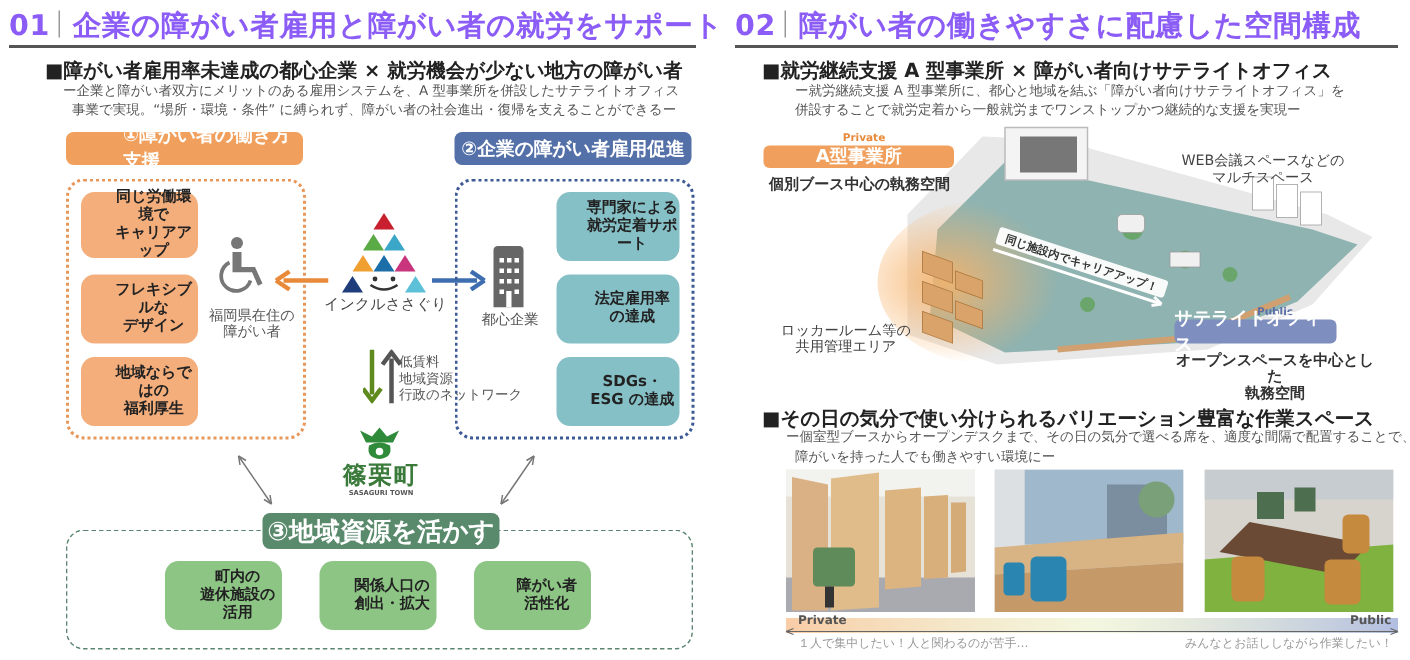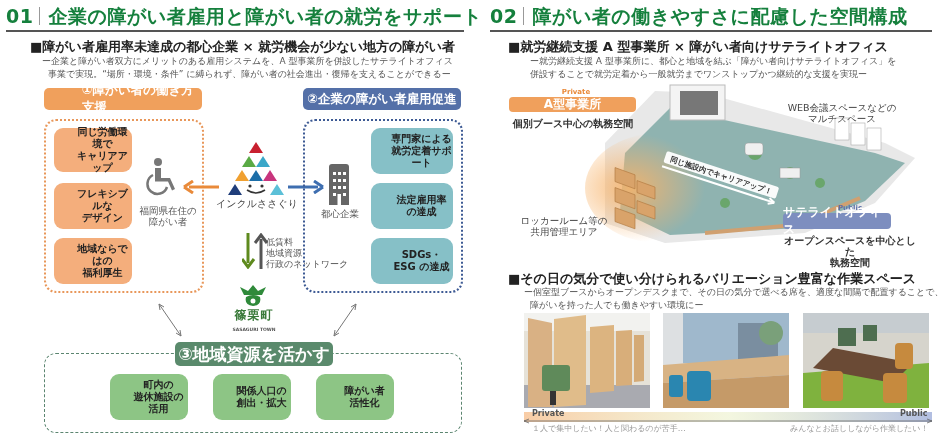--- a/index.html
+++ b/index.html
@@ -2,21 +2,21 @@
 <html><head>
 <meta charset="utf-8">
 <style>
   * { box-sizing: border-box; margin: 0; padding: 0; }
   html, body { width: 940px; height: 440px; background: #ffffff; overflow: hidden; }
   body { position: relative; font-family: "DejaVu Sans", "Liberation Sans", sans-serif; color: #333; }
 
   .abs { position: absolute; }
 
   
-  .sec-title { position: absolute; top: 4px; font-size: 19px; font-weight: bold; color: #15803d; white-space: nowrap; letter-spacing: 0.5px; }
+  .sec-title { position: absolute; top: 4px; font-size: 19px; font-weight: bold; color: #8b5cf6; white-space: nowrap; letter-spacing: 0.5px; }
   .sec-title .num { margin-right: 6px; }
   .sec-title .bar { display: inline-block; width: 1px; height: 18px; background: #999; vertical-align: -2px; margin-right: 8px; }
   .sec-rule { position: absolute; top: 30px; height: 2px; background: #555; }
 
   .sub-head { position: absolute; font-size: 13px; font-weight: bold; color: #222; white-space: nowrap; }
   .desc { position: absolute; font-size: 9px; color: #555; line-height: 13px; white-space: nowrap; }
 
   
   .pill { position: absolute; color: #fff; font-weight: bold; font-size: 12.5px; border-radius: 5px; display: flex; align-items: center; justify-content: center; }
   .pill.orange { background: #f0a05c; padding-left: 38px; }
@@ -136,21 +136,21 @@
 </svg>
 <div class="label-sm" style="left:266px; top:237px; text-align:left; font-size:9px;">低賃料
 地域資源
 行政のネットワーク</div>
 
 <svg class="abs" style="left:238px; top:283px;" width="30" height="24" viewBox="0 0 30 24">
   <path d="M2 4 L10 8 L15 2 L20 8 L28 4 L24 12 L6 12 Z" fill="#2f8a3a"></path>
   <path d="M8 14 q7 -4 14 0 q2 8 -7 9 q-9 -1 -7 -9 z" fill="#2f8a3a"></path>
   <circle cx="15" cy="18" r="2.5" fill="#fff"></circle>
 </svg>
-<div class="abs" style="left:224px; top:307px; width:60px; text-align:center; font-size:12px; font-weight:bold; color:#3a7a3a; letter-spacing:1px;">篠栗町</div>
+<div class="abs" style="left:224px; top:307px; width:60px; text-align:center; font-size:16px; font-weight:bold; color:#3a7a3a; letter-spacing:1px;">篠栗町</div>
 <div class="abs" style="left:224px; top:327px; width:60px; text-align:center; font-size:4.5px; font-weight:bold; color:#555;">SASAGURI TOWN</div>
 
 <svg class="abs" style="left:155px; top:300px;" width="30" height="40" viewBox="0 0 30 40">
   <line x1="4" y1="4" x2="26" y2="36" stroke="#777" stroke-width="1"></line>
   <path d="M4 4 l1 6 M4 4 l5 3 M26 36 l-1 -6 M26 36 l-5 -3" stroke="#777" stroke-width="1"></path>
 </svg>
 <svg class="abs" style="left:330px; top:300px;" width="30" height="40" viewBox="0 0 30 40">
   <line x1="26" y1="4" x2="4" y2="36" stroke="#777" stroke-width="1"></line>
   <path d="M26 4 l-1 6 M26 4 l-5 3 M4 36 l1 -6 M4 36 l5 -3" stroke="#777" stroke-width="1"></path>
 </svg>

